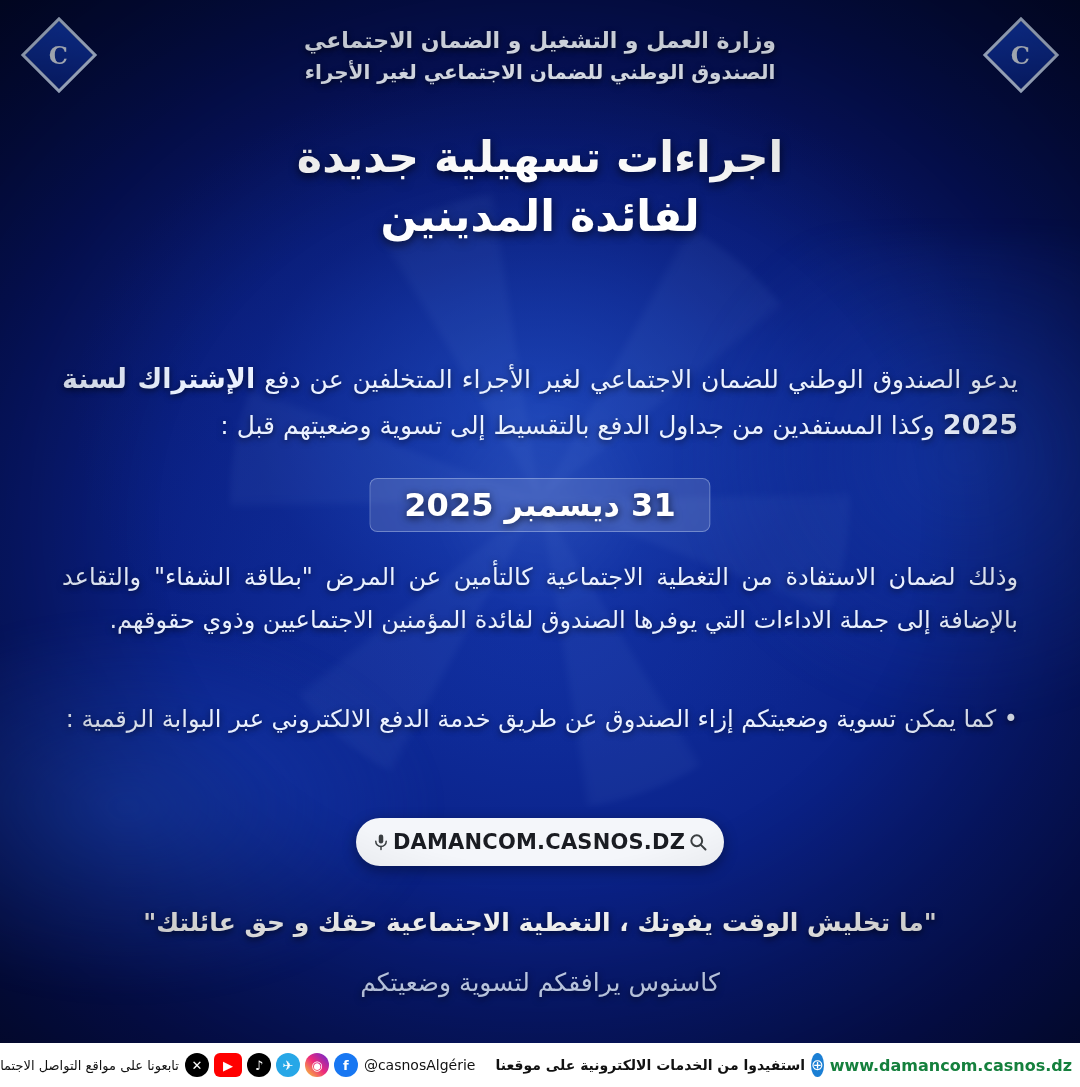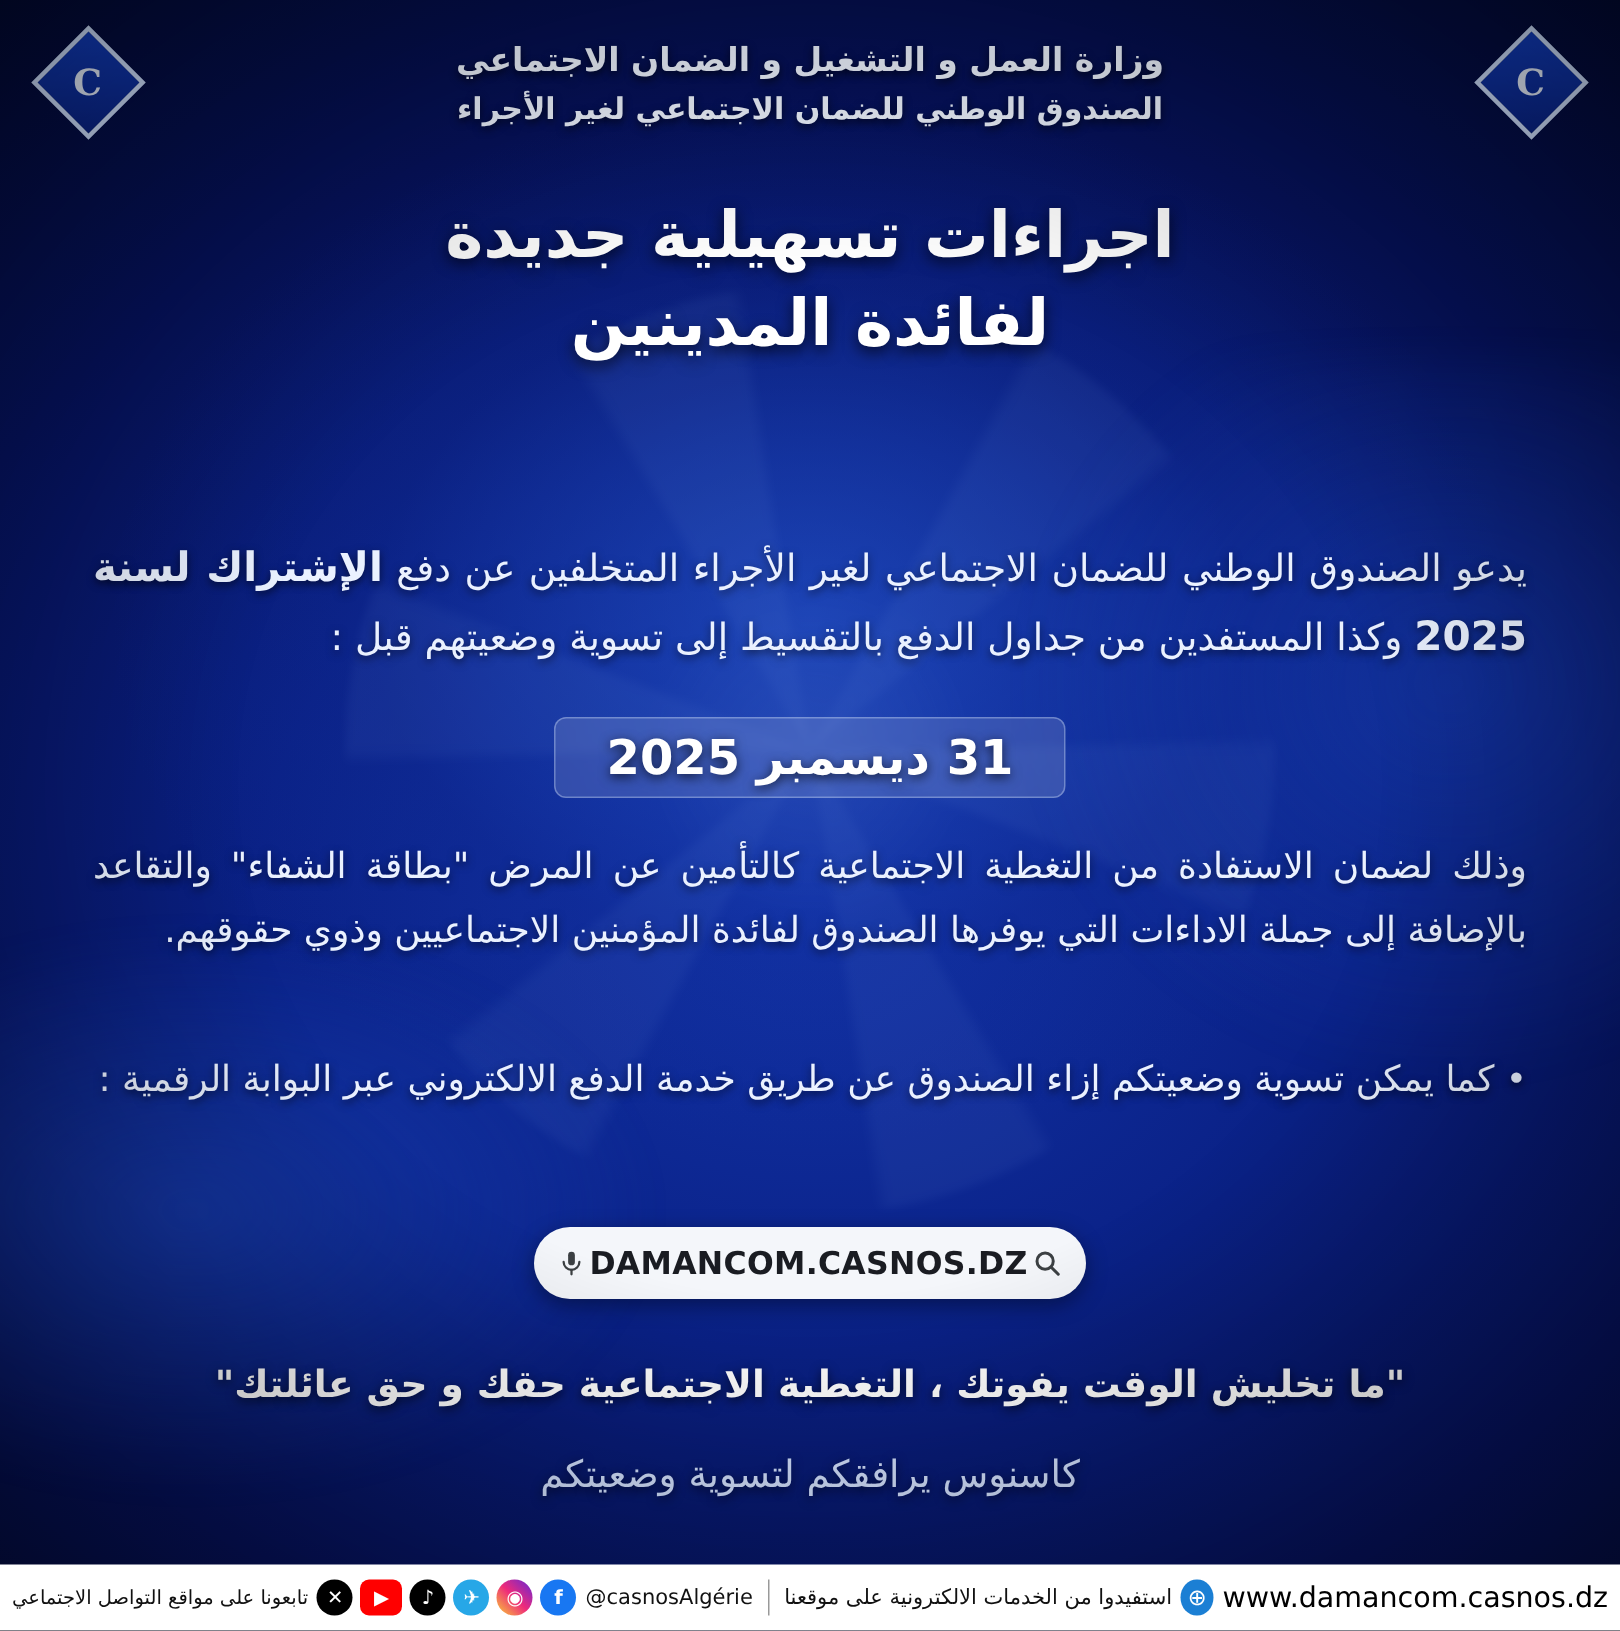--- a/index.html
+++ b/index.html
@@ -157,24 +157,24 @@
   
   .footer {
     position: absolute; left: 0; right: 0; bottom: 0;
     height: 44px;
     background: #ffffff;
     display: flex; align-items: center;
     padding: 0 8px;
     gap: 6px;
     direction: rtl;
   }
-  .footer .txt { color: #111; font-size: 14px; font-weight: normal; white-space: nowrap; }
+  .footer .txt { color: #111; font-size: 14px; font-weight: bold; white-space: nowrap; }
   .footer .txt.small { font-size: 13px; font-weight: normal; }
   .footer .sep { width: 1px; height: 24px; background: #999; margin: 0 4px; }
-  .footer .site { direction: ltr; font-size: 19px; font-weight: normal; color: #000000; }
+  .footer .site { direction: ltr; font-size: 16px; font-weight: bold; color: #15803d; }
   .footer .handle { direction: ltr; font-size: 14px; font-weight: normal; color: #111; }
   .social { display: flex; align-items: center; gap: 5px; }
   .social .s {
     width: 24px; height: 24px; border-radius: 50%;
     display: flex; align-items: center; justify-content: center;
     color: #fff; font-size: 13px; font-weight: bold;
     font-family: "DejaVu Sans", sans-serif;
   }
   .s.fb { background: #1877f2; }
   .s.ig { background: linear-gradient(45deg, #f9ce34, #ee2a7b, #6228d7); }

